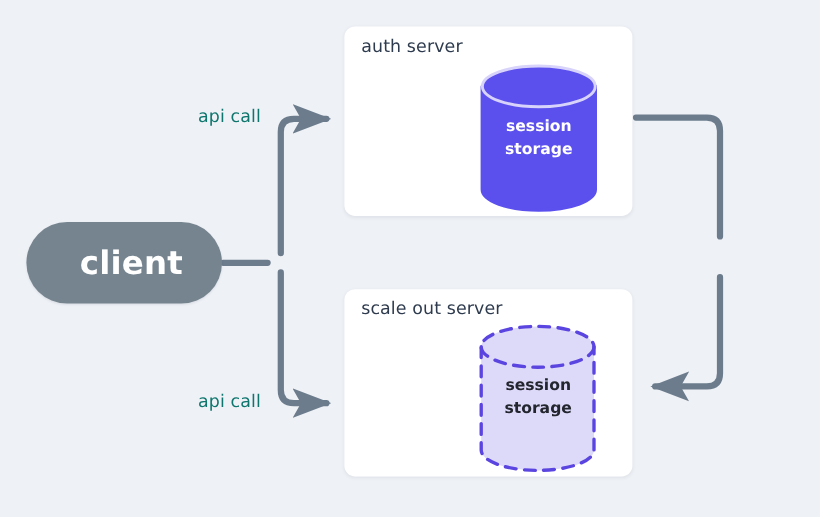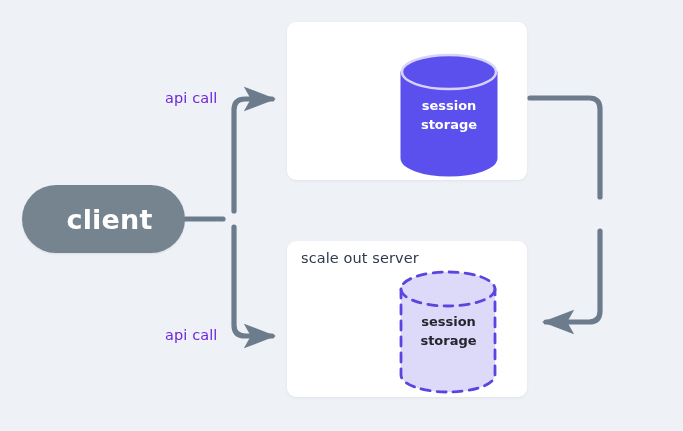--- a/index.html
+++ b/index.html
@@ -113,21 +113,21 @@
     line-height: 1.45;
     pointer-events: none;
   }
   #cyl-auth .cyl-text { color: #ffffff; }
   #cyl-scale .cyl-text { color: #23262e; }
 
   
   .edge-label {
     position: absolute;
     font-size: 14.5px;
-    color: #6d28d9;
+    color: #0f766e;
     white-space: nowrap;
     letter-spacing: 0.1px;
   }
   #label-api-top  { left: 165px; top: 90px; }
   #label-api-bot  { left: 165px; top: 327px; }
   #label-session  {
     left: 534px;
     top: 204px;
     background: #eef1f6;
     padding: 2px 3px;
@@ -157,20 +157,21 @@
     <path d="M 530 98 L 589 98 Q 600 98 600 109 L 600 197" fill="none" stroke="#6c7c8c" stroke-width="5.2" stroke-linecap="round"></path>
 
     <path d="M 600 231 L 600 311 Q 600 322 589 322 L 546 322" fill="none" stroke="#6c7c8c" stroke-width="5.2" stroke-linecap="round" marker-end="url(#arrowL)"></path>
   </svg>
 
   <div class="client-pill">
     <span class="label">client</span>
   </div>
 
   <div class="card" id="card-auth">
+    <div class="card-title">auth server</div>
 
     <div class="cylinder" id="cyl-auth">
       <svg class="cyl-svg" viewBox="0 0 98 124" width="98" height="124">
         <path d="M 2 19 L 2 105 A 47 17 0 0 0 96 105 L 96 19 Z" fill="#5b50ee" stroke="#5b50ee" stroke-width="3" stroke-linejoin="round"></path>
         <ellipse cx="49" cy="19" rx="47" ry="17" fill="#5b50ee" stroke="#d7d3fa" stroke-width="2.4"></ellipse>
       </svg>
       <div class="cyl-text">
         <div>session</div>
         <div>storage</div>
       </div>

